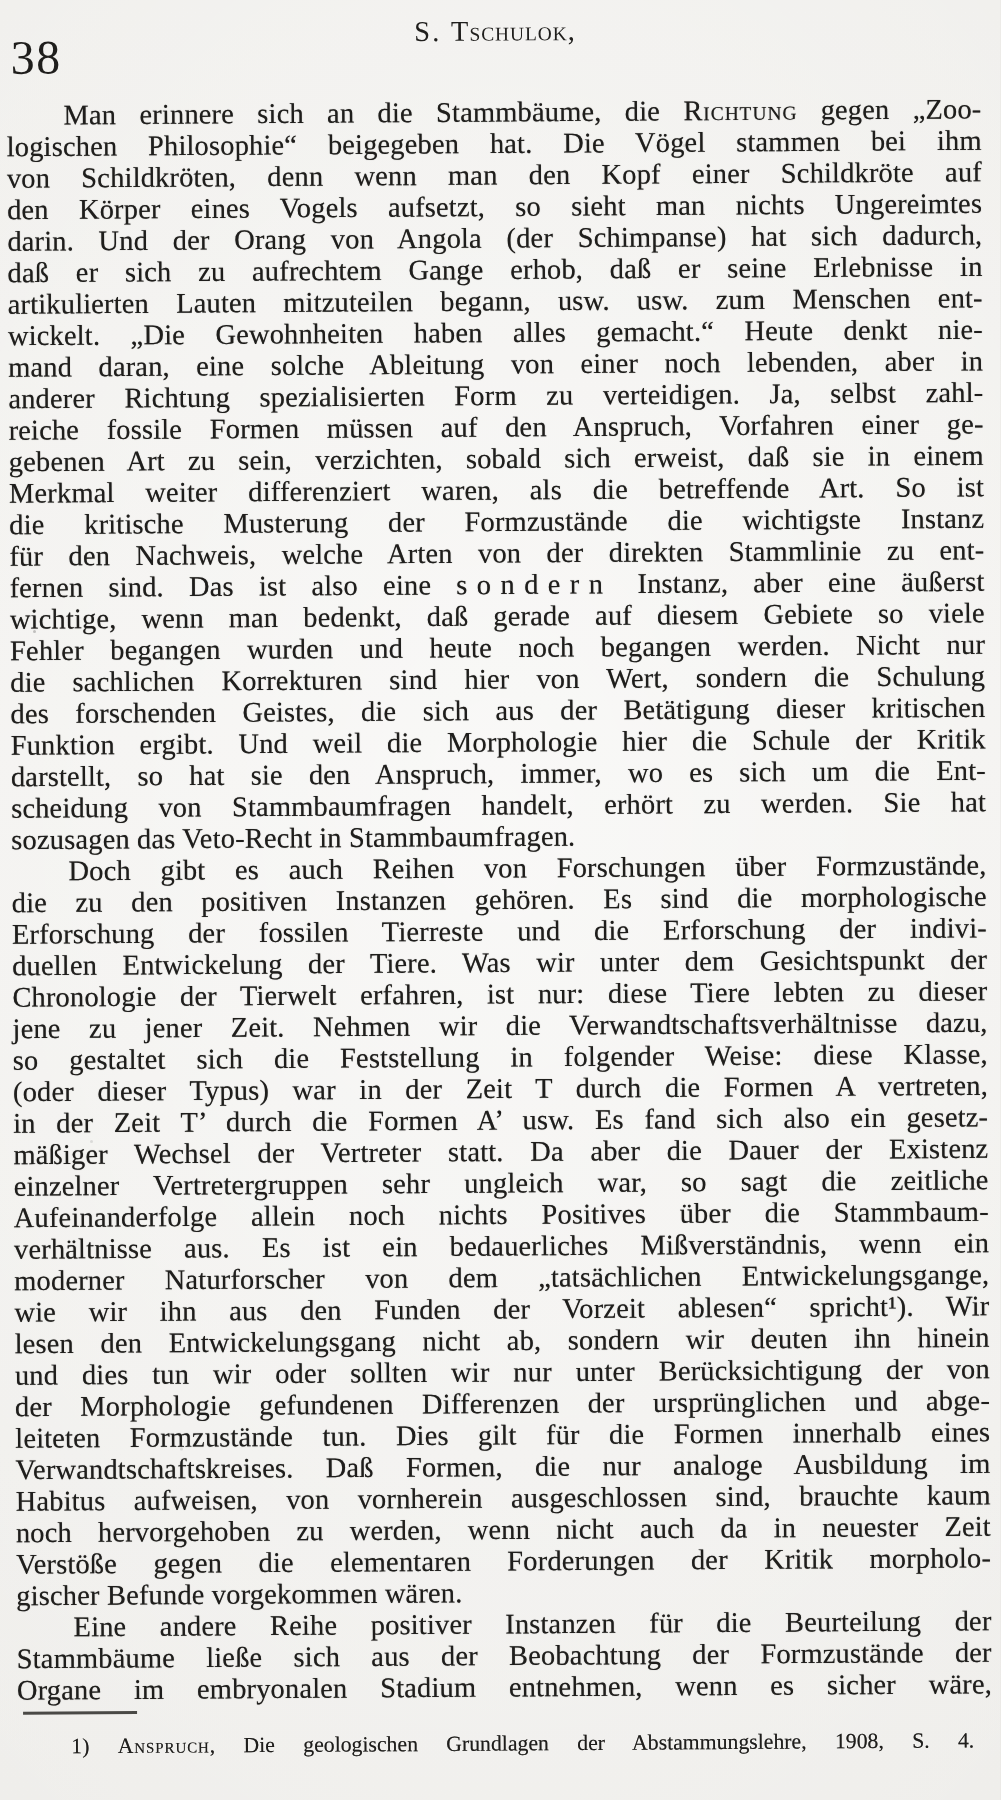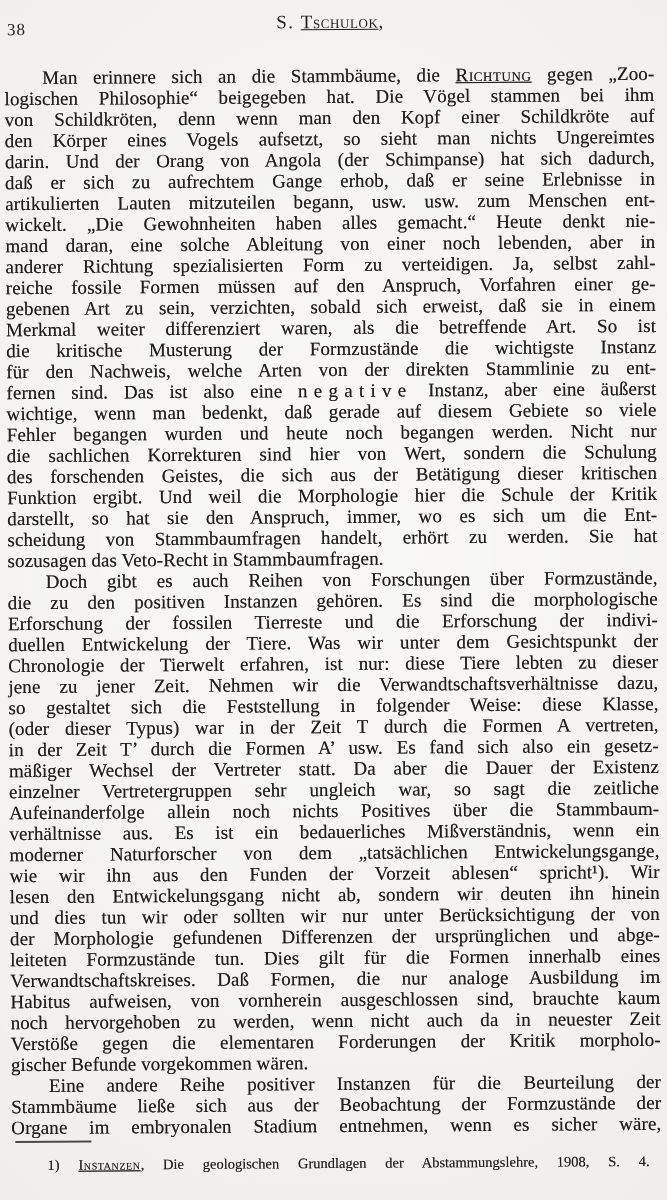--- a/index.html
+++ b/index.html
@@ -36,42 +36,42 @@
     pointer-events: none;
   }
   .sheet {
     position: absolute; inset: 0;
     transform: rotate(-0.38deg);
     transform-origin: 50% 40%;
   }
   .running-header { position: absolute; left: 0; top: 0; width: 100%; height: 60px; }
   .pageno {
     position: absolute; left: 10px; top: 18px;
-    font-size: 17px; letter-spacing: 1px;
+    font-size: 32px; letter-spacing: 1px;
   }
   .running-head {
     position: absolute; left: 0; top: 11px; width: 100%;
     text-align: center;
     font-size: 19px; letter-spacing: 1.5px;
   }
   .body-text {
     position: absolute; left: 7px; top: 65px; width: 650px;
     font-size: 19px;
     letter-spacing: 0.1px;
     text-shadow: 0 0 0.5px rgba(30,30,28,0.65);
   }
   .line {
     height: 21px; line-height: 21px;
     text-align: justify;
     text-align-last: justify;
     white-space: normal;
   }
   .line.indent { text-indent: 38px; }
   .line.endpara { text-align-last: left; }
-  .sc { font-variant-caps: small-caps; letter-spacing: 0.6px; text-decoration: underline; }
+  .sc { font-variant-caps: small-caps; letter-spacing: 0.6px; }
   .spaced { letter-spacing: 0.33em; }
   .footnote-rule {
     position: absolute; left: 11px; top: 1139px;
     width: 76px; height: 2px;
     background: #4a4946;
   }
   .footnote {
     position: absolute; left: 8px; top: 1154px; width: 637px;
     font-size: 14.5px; line-height: 18px;
     text-indent: 35px;
@@ -100,21 +100,21 @@
         <div class="line">daß er sich zu aufrechtem Gange erhob, daß er seine Erlebnisse in</div>
         <div class="line">artikulierten Lauten mitzuteilen begann, usw. usw. zum Menschen ent-</div>
         <div class="line">wickelt.  „Die Gewohnheiten haben alles gemacht.“  Heute denkt nie-</div>
         <div class="line">mand daran, eine solche Ableitung von einer noch lebenden, aber in</div>
         <div class="line">anderer Richtung spezialisierten Form zu verteidigen.  Ja, selbst zahl-</div>
         <div class="line">reiche fossile Formen müssen auf den Anspruch, Vorfahren einer ge-</div>
         <div class="line">gebenen Art zu sein, verzichten, sobald sich erweist, daß sie in einem</div>
         <div class="line">Merkmal weiter differenziert waren, als die betreffende Art.  So ist</div>
         <div class="line">die kritische Musterung der Formzustände die wichtigste Instanz</div>
         <div class="line">für den Nachweis, welche Arten von der direkten Stammlinie zu ent-</div>
-        <div class="line"><span>fernen sind.  Das ist also eine </span><span class="spaced">negative</span><span> Instanz, aber eine äußerst</span></div>
+        <div class="line"><span>fernen sind.  Das ist also eine </span><span class="spaced">sondern</span><span> Instanz, aber eine äußerst</span></div>
         <div class="line">wichtige, wenn man bedenkt, daß gerade auf diesem Gebiete so viele</div>
         <div class="line">Fehler begangen wurden und heute noch begangen werden.  Nicht nur</div>
         <div class="line">die sachlichen Korrekturen sind hier von Wert, sondern die Schulung</div>
         <div class="line">des forschenden Geistes, die sich aus der Betätigung dieser kritischen</div>
         <div class="line">Funktion ergibt.  Und weil die Morphologie hier die Schule der Kritik</div>
         <div class="line">darstellt, so hat sie den Anspruch, immer, wo es sich um die Ent-</div>
         <div class="line">scheidung von Stammbaumfragen handelt, erhört zu werden.  Sie hat</div>
         <div class="line endpara">sozusagen das Veto-Recht in Stammbaumfragen.</div>
         <div class="line indent">Doch gibt es auch Reihen von Forschungen über Formzustände,</div>
         <div class="line">die zu den positiven Instanzen gehören.  Es sind die morphologische</div>
@@ -140,16 +140,16 @@
         <div class="line">noch hervorgehoben zu werden, wenn nicht auch da in neuester Zeit</div>
         <div class="line">Verstöße gegen die elementaren Forderungen der Kritik morpholo-</div>
         <div class="line endpara">gischer Befunde vorgekommen wären.</div>
         <div class="line indent">Eine andere Reihe positiver Instanzen für die Beurteilung der</div>
         <div class="line">Stammbäume ließe sich aus der Beobachtung der Formzustände der</div>
         <div class="line">Organe im embryonalen Stadium entnehmen, wenn es sicher wäre,</div>
       </main>
 
     <div class="footnote-rule"></div>
 
-    <div class="footnote" id="footnote"><span>1) </span><span class="sc">Instanzen</span><span>, Die geologischen Grundlagen der Abstammungslehre, 1908, S. 4.</span></div>
+    <div class="footnote" id="footnote"><span>1) </span><span class="sc">Anspruch</span><span>, Die geologischen Grundlagen der Abstammungslehre, 1908, S. 4.</span></div>
 
   </div>
 </div>
 
 </body></html>

